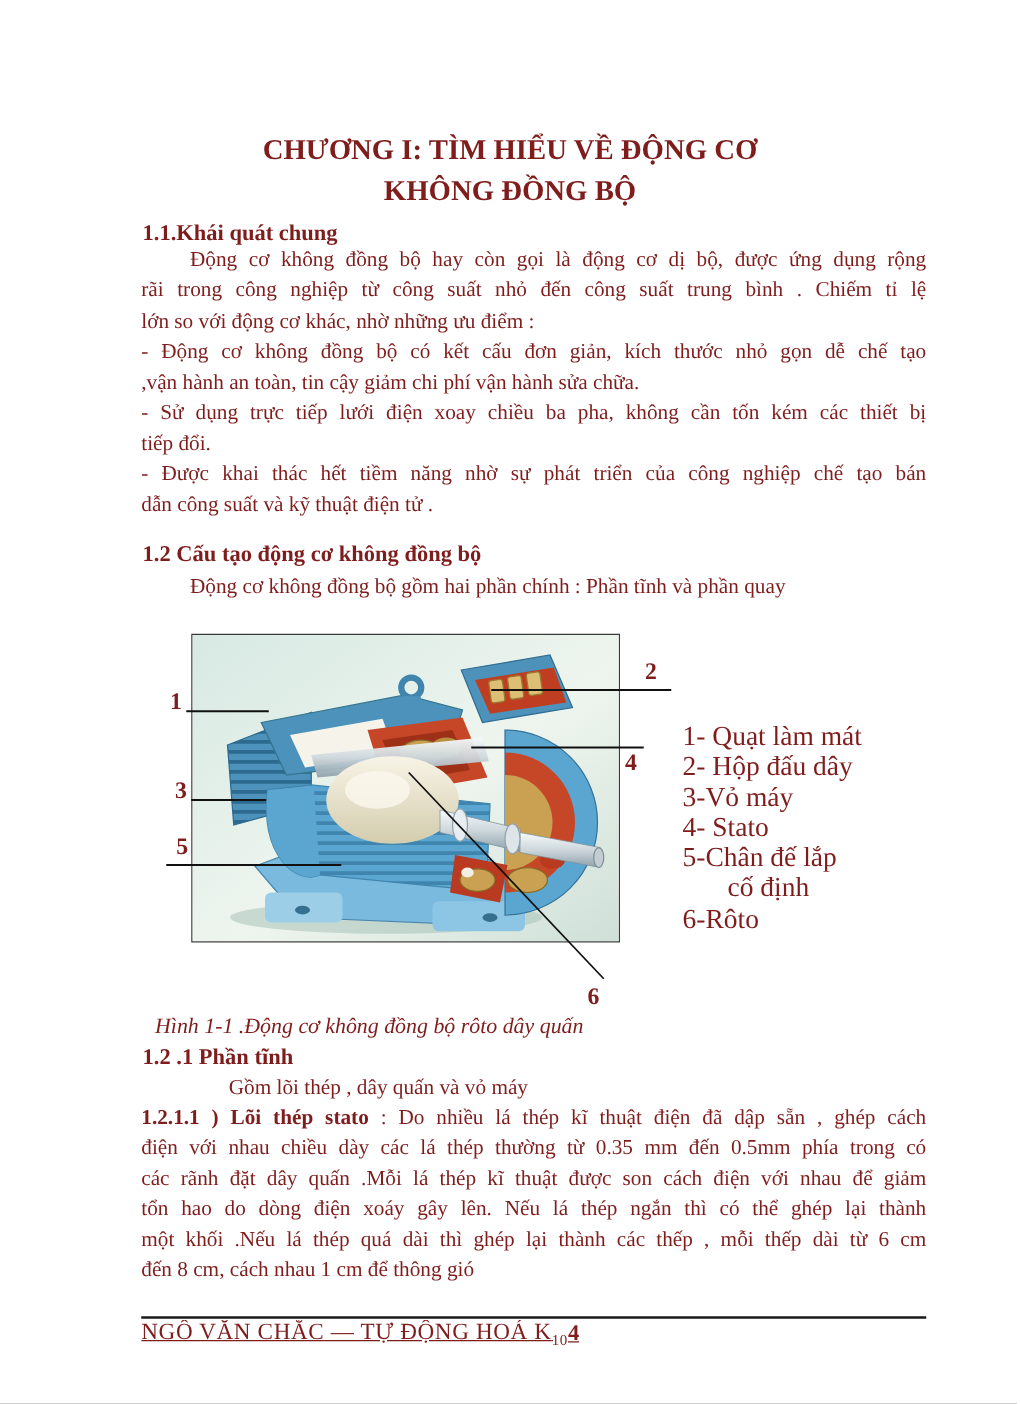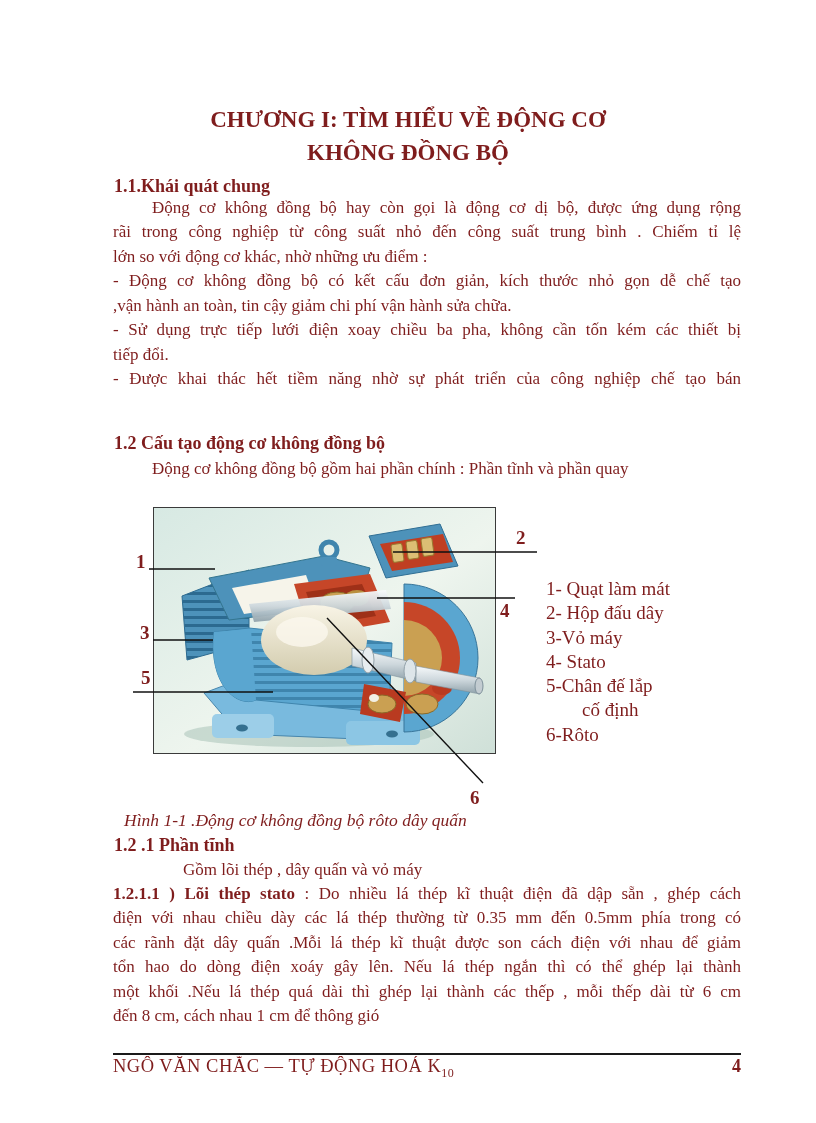--- a/index.html
+++ b/index.html
@@ -18,25 +18,25 @@
   .indent{ text-indent:39px;}
   .indent2{text-indent:39px;}
   .indent3{text-indent:70px;}
   .caption{font-style:italic; font-size:17.5px;}
   .figwrap{left:113px; top:500px; width:628px; height:315px;}
   .photo{position:absolute; left:40px; top:7px; width:341px; height:245px;
          border:1px solid #3a3a3a; box-sizing:content-box;}
   .callout{position:absolute; font-size:19px; font-weight:bold; line-height:19px;}
   .leaders{position:absolute; left:0; top:0; width:628px; height:315px; pointer-events:none;}
   .legend{position:absolute; left:433px; top:77px; width:195px;
-          font-size:19px; line-height:24.3px;}
+          font-size:22px; line-height:24.3px;}
   .legend .cont{padding-left:36px;}
   .footer-rule{left:113px; top:1053px; width:628px; border-top:2px solid #1a1a1a; height:0;}
   .footer-line{left:113px; top:1056px; width:628px; height:21px; overflow:hidden;
-               font-size:18.5px; display:flex; justify-content:space-between;}
+               font-size:18.5px; display:flex; text-decoration:underline;}
   .footer-author{letter-spacing:.5px;}
   .footer-author sub{font-size:12px;}
   .pagenum{font-weight:bold; font-size:18px;}
 </style>
 </head>
 <body>
 
 <div class="page">
 
   <div class="abs title">
@@ -48,20 +48,21 @@
 
   <div class="abs bodyblock" style="top:196px;">
     <div class="ln indent">Động cơ không đồng bộ hay còn gọi là động cơ dị bộ, được ứng dụng rộng</div>
     <div class="ln">rãi trong công nghiệp từ công suất nhỏ đến công suất trung bình . Chiếm tỉ lệ</div>
     <div class="ln ln-last">lớn so với động cơ khác, nhờ những ưu điểm :</div>
     <div class="ln">- Động cơ không đồng bộ có kết cấu đơn giản, kích thước nhỏ gọn dễ chế tạo</div>
     <div class="ln ln-last">,vận hành an toàn, tin cậy giảm chi phí vận hành sửa chữa.</div>
     <div class="ln">- Sử dụng trực tiếp lưới điện xoay chiều ba pha, không cần tốn kém các thiết bị</div>
     <div class="ln ln-last">tiếp đổi.</div>
     <div class="ln">- Được khai thác hết tiềm năng nhờ sự phát triển của công nghiệp chế tạo bán</div>
+    <div class="ln ln-last">dẫn công suất và kỹ thuật điện tử .</div>
   </div>
 
   <div class="abs h-bold" style="left:114px; top:431px;">1.2 Cấu tạo động cơ không đồng bộ</div>
   <div class="abs bodyblock" style="top:457px;">
     <div class="ln ln-last indent2">Động cơ không đồng bộ gồm hai phần chính : Phần tĩnh và phần quay</div>
   </div>
 
   <div class="abs figwrap">
 
     <div class="photo">

